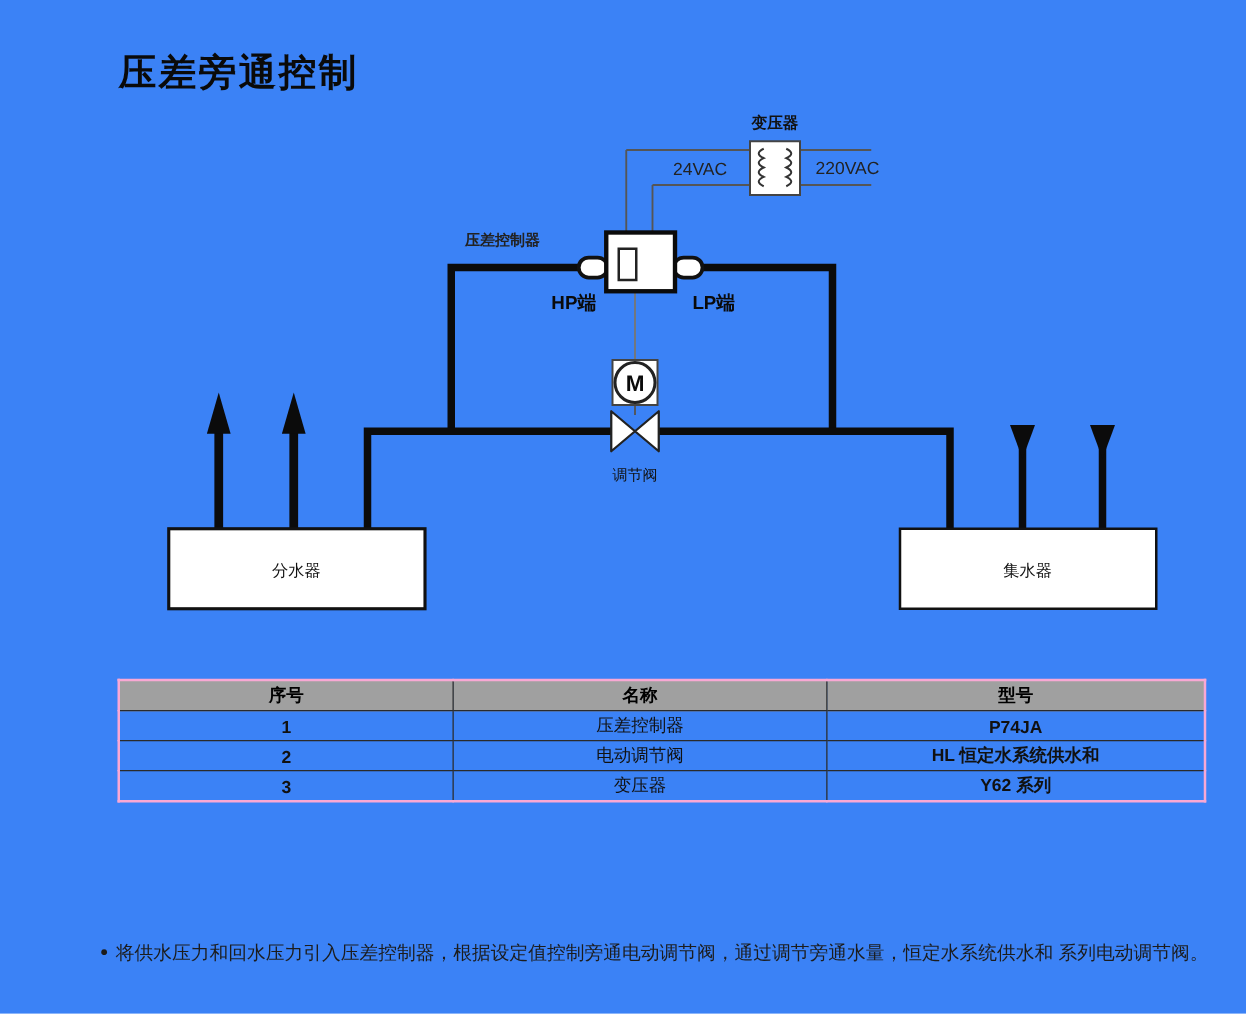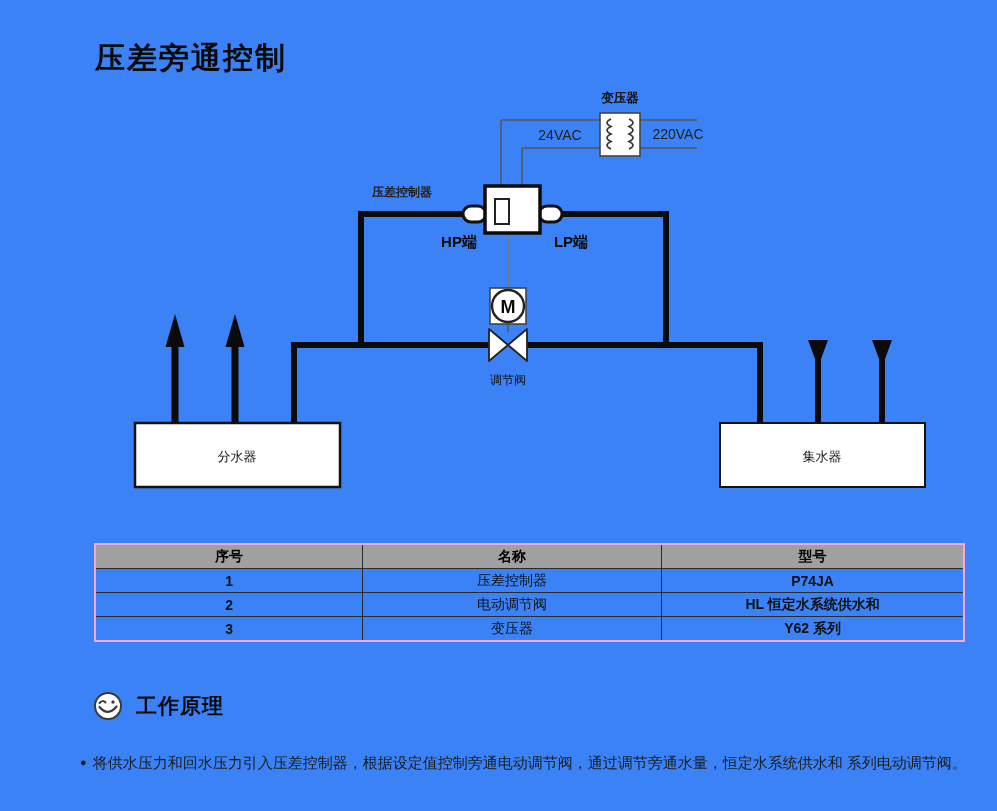--- a/index.html
+++ b/index.html
@@ -141,27 +141,18 @@
         <td class="col-model">HL 恒定水系统供水和</td>
       </tr>
       <tr>
         <td class="col-no">3</td>
         <td class="col-name">变压器</td>
         <td class="col-model">Y62 系列</td>
       </tr>
     </tbody>
   </table>
 
-  <div class="principle-head">
-    <svg class="smiley" viewBox="0 0 32 32">
-      <circle cx="16" cy="16" r="13" fill="#ffffff" stroke="#3a3a3a" stroke-width="2"></circle>
-      <path d="M7.5 13 Q10.5 9.5 13.5 12.5" fill="none" stroke="#3a3a3a" stroke-width="2" stroke-linecap="round"></path>
-      <circle cx="21" cy="12" r="1.7" fill="#3a3a3a"></circle>
-      <path d="M7.5 17 Q16 27 24.5 16.5" fill="none" stroke="#3a3a3a" stroke-width="2.2" stroke-linecap="round"></path>
-    </svg>
-    <h2 class="principle-title">工作原理</h2>
-  </div>
 
   <p class="principle-text">
     <span class="bullet-marker">●</span><span>将供水压力和回水压力引入压差控制器，根据设定值控制旁通电动调节阀，通过调节旁通水量，恒定水系统供水和 系列电动调节阀。</span>
   </p>
 
 </div>
 
 </body></html>

